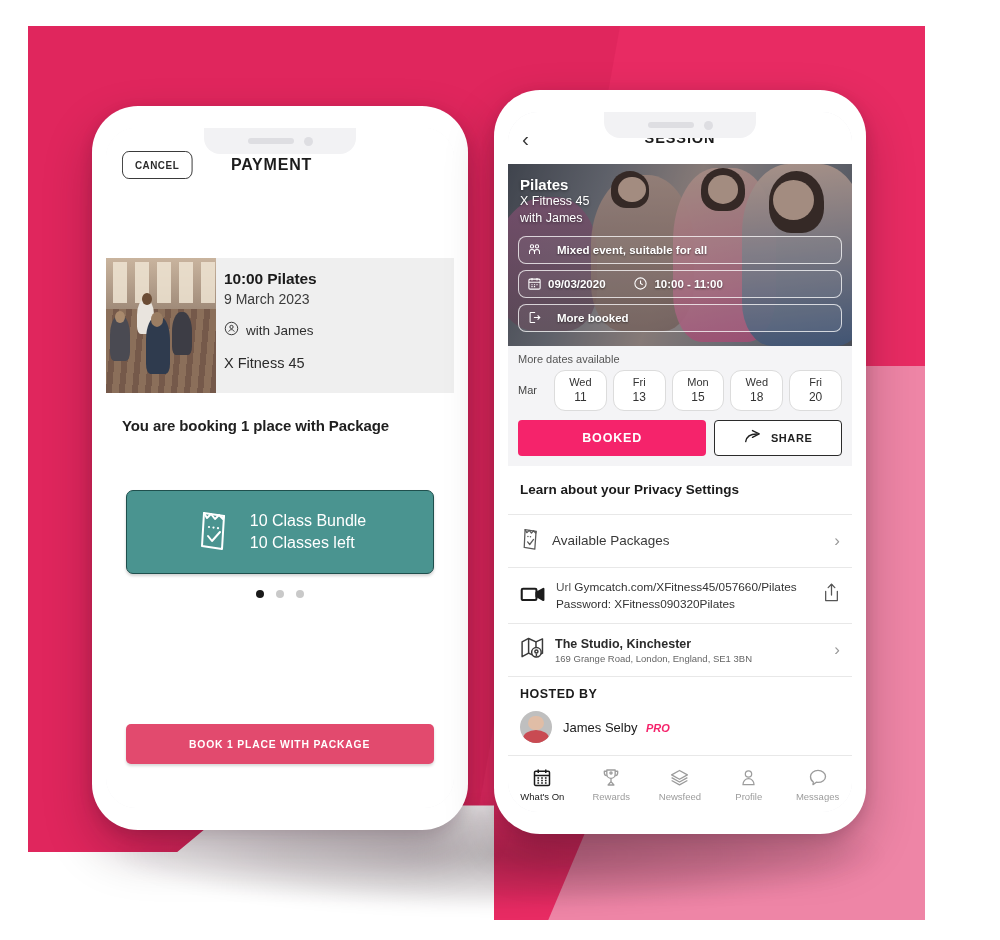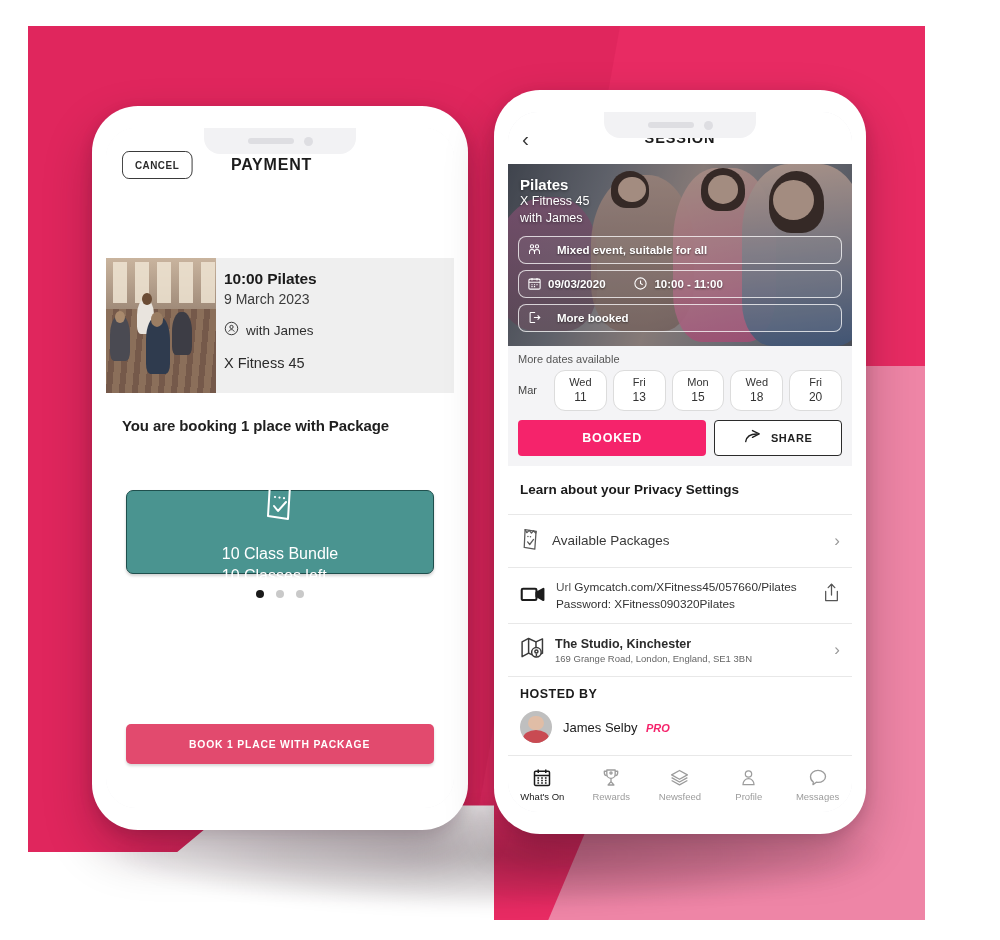--- a/index.html
+++ b/index.html
@@ -113,21 +113,20 @@
   .booking-line{
     margin:24px 0 0 0;padding:0 16px;
     font-size:15px;font-weight:600;color:#1f1f1f;letter-spacing:-.1px;
   }
 
   .pkg-card{
     margin:56px 20px 0 20px;height:82px;background:#4A9490;
     border:1.5px solid #1f4f4d;border-radius:7px;
     display:flex;align-items:center;justify-content:center;gap:16px;
     box-shadow:0 2px 3px rgba(0,0,0,.18);
-    flex-direction:column;
   }
   .pkg-text{color:#fff;font-size:16px;line-height:1.35;font-weight:500;text-align:left;}
 
   .dots{display:flex;justify-content:center;gap:12px;margin-top:16px;}
   .dot{width:8px;height:8px;border-radius:50%;background:#c9c9c9;}
   .dot.active{background:#1a1a1a;}
 
   .book-btn{
     position:absolute;left:20px;right:20px;bottom:44px;height:40px;
     background:#E24A6E;border-radius:5px;border:none;

